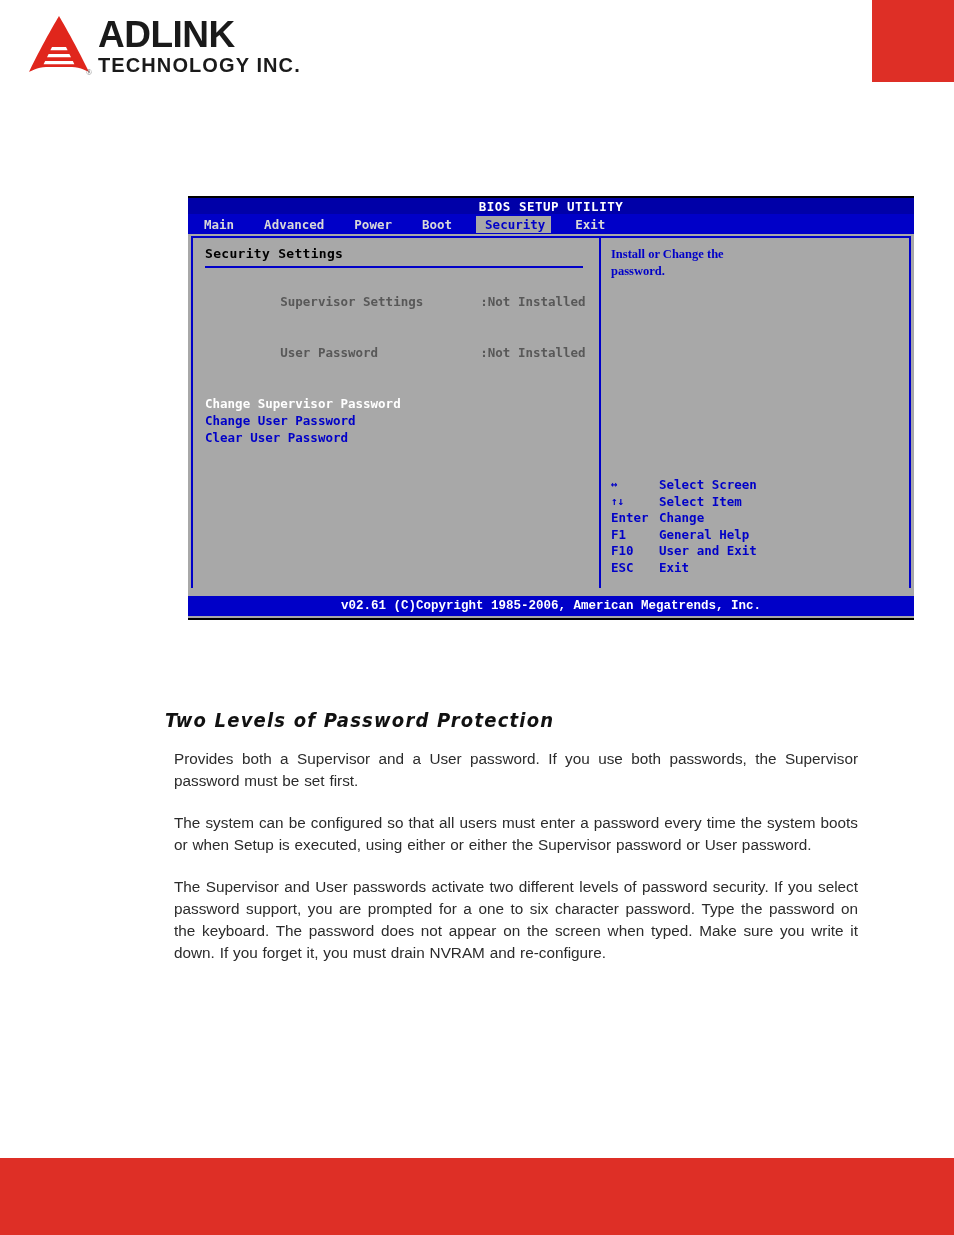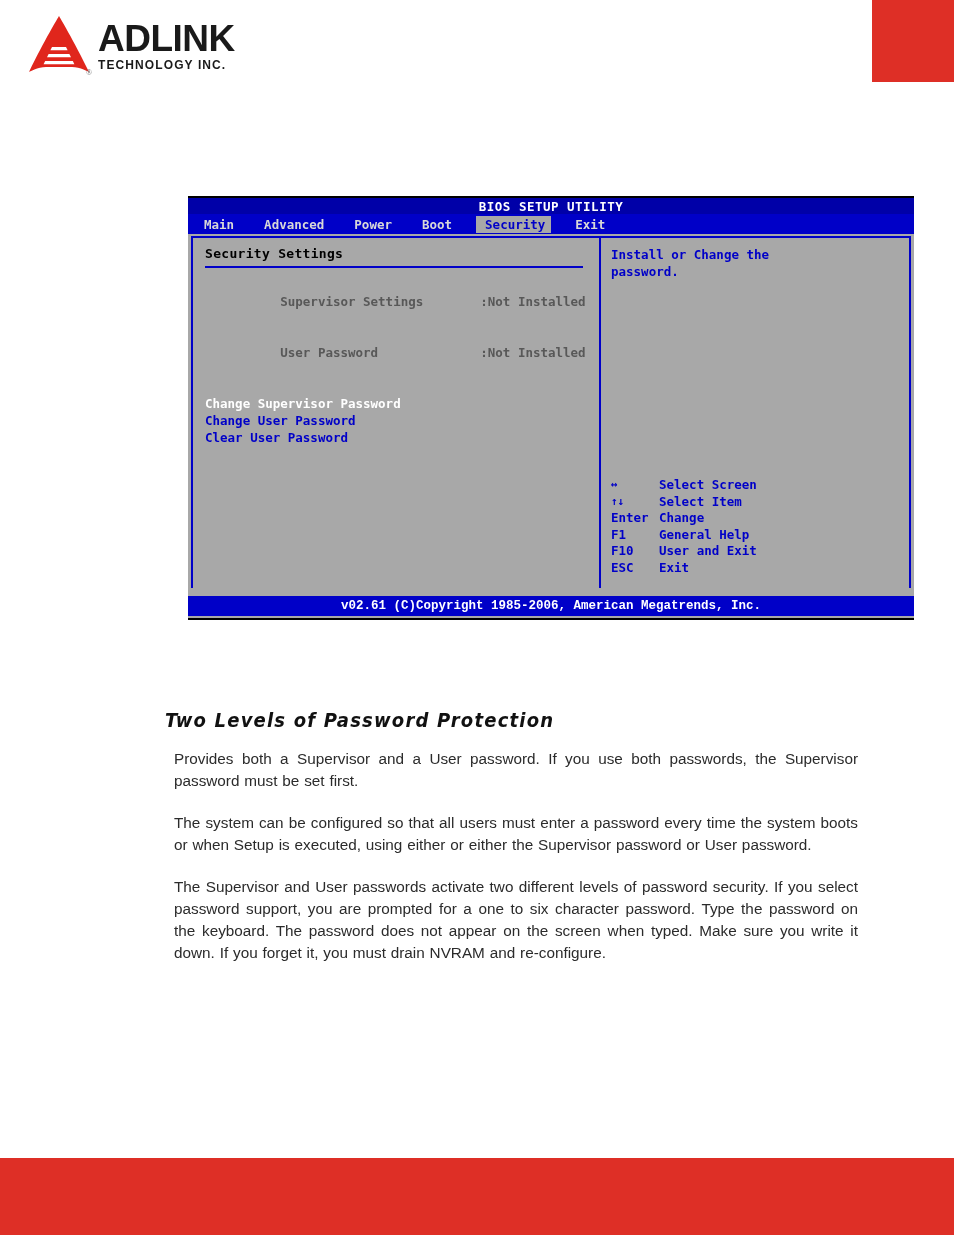--- a/index.html
+++ b/index.html
@@ -65,21 +65,21 @@
     font-family: "Liberation Sans", sans-serif;
     font-weight: bold;
     font-size: 37px;
     letter-spacing: -0.5px;
     color: #1a1a1a;
     line-height: 0.95;
   }
   .logo-tech {
     font-family: "Liberation Sans", sans-serif;
     font-weight: bold;
-    font-size: 12px;
+    font-size: 20px;
     letter-spacing: 1.1px;
     color: #1a1a1a;
     margin-top: 3px;
   }
 
   
   .bios {
     position: absolute;
     left: 188px;
     top: 196px;
@@ -188,20 +188,21 @@
   }
   .opt-row.sel { color: #ffffff; }
   .opt-row.norm { color: #0000c8; }
 
   .help-text {
     color: #0000c8;
     font-size: 12.5px;
     font-weight: bold;
     line-height: 17px;
     white-space: pre-line;
+    font-family: Liberation Serif, serif;
   }
 
   .legend {
     position: absolute;
     left: 10px;
     bottom: 12px;
     color: #0000c8;
     font-size: 12.5px;
     font-weight: bold;
     line-height: 16.5px;

